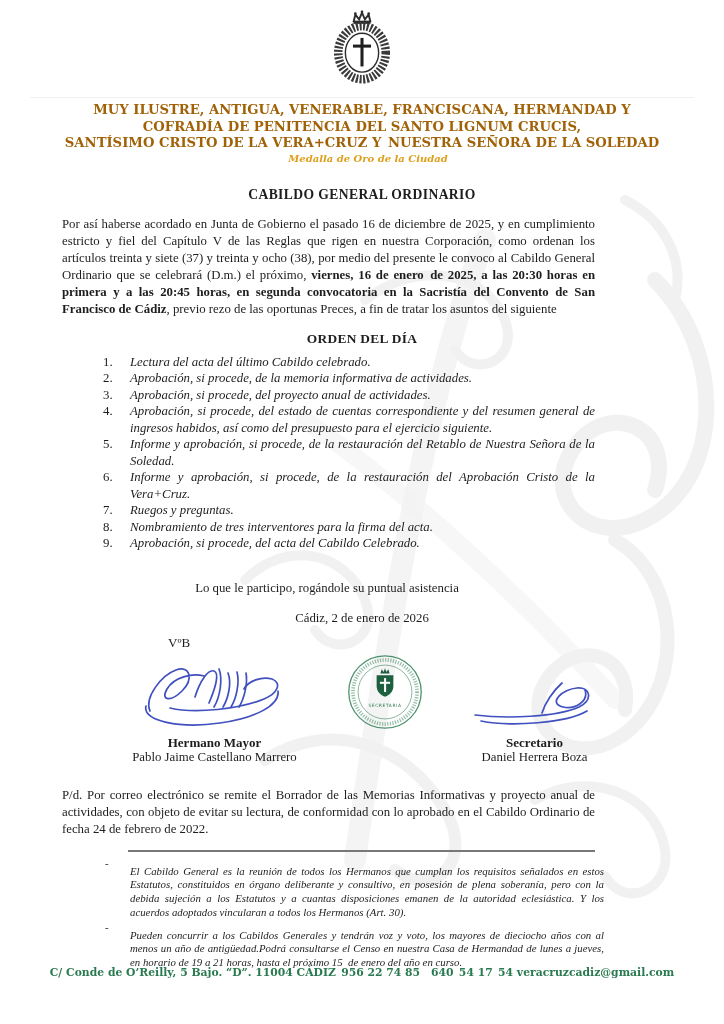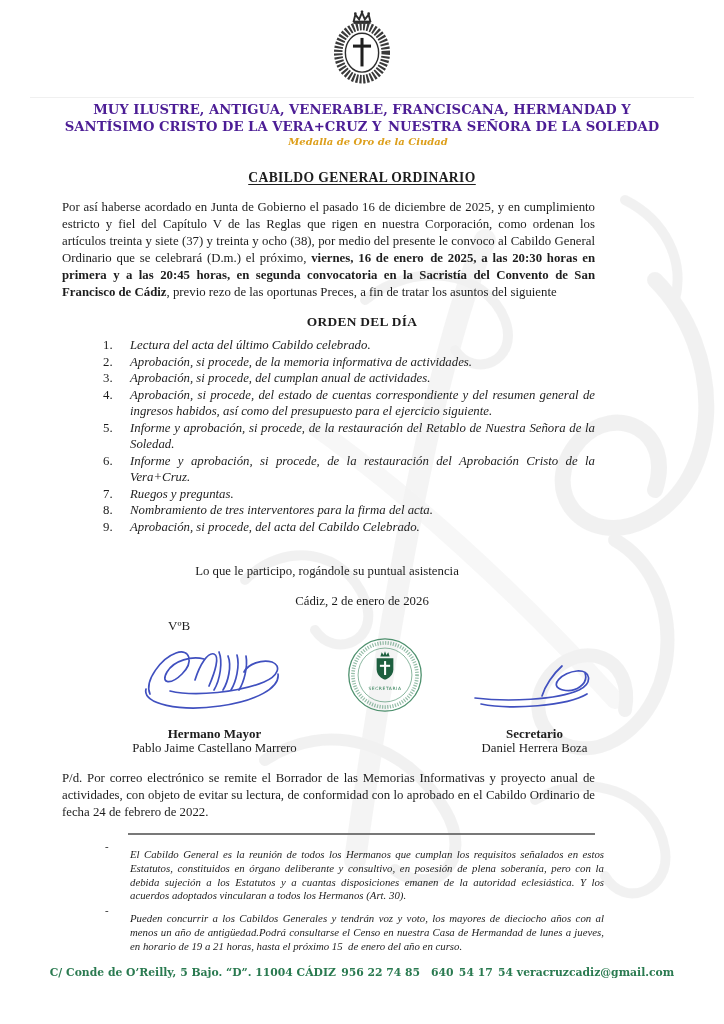--- a/index.html
+++ b/index.html
@@ -25,41 +25,41 @@
 
   .org-name {
     margin:9px 30px 0;
     border-top:1px solid #f0f0f0;
     padding-top:4px;
     text-align:center;
     font-family:"DejaVu Serif", serif;
     font-weight:bold;
     font-size:13.2px;
     line-height:16.5px;
-    color:#4c1d95;
+    color:#a16207;
   }
   .subtitle {
     text-align:center;
     font-family:"DejaVu Serif", serif;
     font-weight:bold;
     font-style:italic;
     font-size:10px;
     line-height:13px;
     color:#dd9f1b;
     padding-left:12px;
   }
   .doc-title {
     margin-top:21px;
     text-align:center;
     font-weight:bold;
     font-size:13.6px;
     line-height:17px;
     letter-spacing:0.4px;
   }
-  .doc-title span { text-decoration:underline; text-underline-offset:2px;text-align:center; }
+  .doc-title span { text-underline-offset:2px;text-align:center; }
 
   .body-block { margin-left:62px; margin-right:129px;font-family:Liberation Serif, serif; }
 
   .intro {
     margin-top:13px;
     font-size:12.8px;
     line-height:17px;
     text-align:justify;
   }
   .agenda-heading {
@@ -96,21 +96,21 @@
     margin-top:7px; margin-left:168px;
     font-size:13px; line-height:17px;
   }
 
   .sig-area { position:relative; height:128px; margin-top:2px; }
   .sig-block { position:absolute; text-align:center; }
   .sig-left  { left:112px; width:205px; top:6px; }
   .sig-right { left:432px; width:205px; top:6px; }
   .sig-svg { display:block; margin:0 auto; }
   .sig-right .sig-svg { margin-top:14px; }
-  .sig-role { font-weight:bold; font-size:13px; line-height:15px; margin-top:12px; }
+  .sig-role { font-weight:bold; font-size:13px; line-height:15px; margin-top:4px; }
   .sig-name { font-size:12.8px; line-height:15px; }
   .stamp { position:absolute; left:346px; top:0; }
 
   .postscript {
     margin-top:6px;
     font-size:12.8px; line-height:17px;
     text-align:justify;
   }
   .separator {
     margin:12px 129px 0 128px;
@@ -169,20 +169,21 @@
         <circle cx="47" cy="6" r="1.4" fill="#2d2d2d"></circle>
         <ellipse cx="40" cy="47" rx="25" ry="28" fill="none" stroke="#3a3a3a" stroke-width="9" stroke-dasharray="2.2,1.6"></ellipse>
         <ellipse cx="40" cy="47" rx="17.5" ry="20.5" fill="#ffffff" stroke="#2d2d2d" stroke-width="1.5"></ellipse>
         <rect x="38.4" y="31.5" width="3.2" height="30" fill="#1f1f1f"></rect>
         <rect x="30.5" y="38.5" width="19" height="3.2" fill="#1f1f1f"></rect>
       </svg>
     </div>
 
     <div class="org-name">
       <div>MUY ILUSTRE, ANTIGUA, VENERABLE, FRANCISCANA, HERMANDAD Y</div>
+      <div>COFRADÍA DE PENITENCIA DEL SANTO LIGNUM CRUCIS,</div>
       <div>SANTÍSIMO CRISTO DE LA VERA+CRUZ Y NUESTRA SEÑORA DE LA SOLEDAD</div>
     </div>
     <div class="subtitle">Medalla de Oro de la Ciudad</div>
 
     <div class="doc-title">
       <span>CABILDO GENERAL ORDINARIO</span>
     </div>
 
     <p class="intro body-block"><span>Por así haberse acordado en Junta de Gobierno el pasado 16 de diciembre de 2025, y en cumplimiento estricto y fiel del Capítulo V de las Reglas que rigen en nuestra Corporación, como ordenan los artículos treinta y siete (37) y treinta y ocho (38), por medio del presente le convoco al Cabildo General Ordinario que se celebrará (D.m.) el próximo, </span><b>viernes, 16 de enero de 2025, a las 20:30 horas en primera y a las 20:45 horas, en segunda convocatoria en la Sacristía del Convento de San Francisco de Cádiz</b><span>, previo rezo de las oportunas Preces, a fin de tratar los asuntos del siguiente</span></p>
 
@@ -191,21 +192,21 @@
       <li class="agenda-item">
           <span class="agenda-num"></span>
           <span class="agenda-text">Lectura del acta del último Cabildo celebrado.</span>
         </li>
       <li class="agenda-item">
           <span class="agenda-num"></span>
           <span class="agenda-text">Aprobación, si procede, de la memoria informativa de actividades.</span>
         </li>
       <li class="agenda-item">
           <span class="agenda-num"></span>
-          <span class="agenda-text">Aprobación, si procede, del cumplan anual de actividades.</span>
+          <span class="agenda-text">Aprobación, si procede, del proyecto anual de actividades.</span>
         </li>
       <li class="agenda-item">
           <span class="agenda-num"></span>
           <span class="agenda-text">Aprobación, si procede, del estado de cuentas correspondiente y del resumen general de ingresos habidos, así como del presupuesto para el ejercicio siguiente.</span>
         </li>
       <li class="agenda-item">
           <span class="agenda-num"></span>
           <span class="agenda-text">Informe y aprobación, si procede, de la restauración del Retablo de Nuestra Señora de la Soledad.</span>
         </li>
       <li class="agenda-item">

